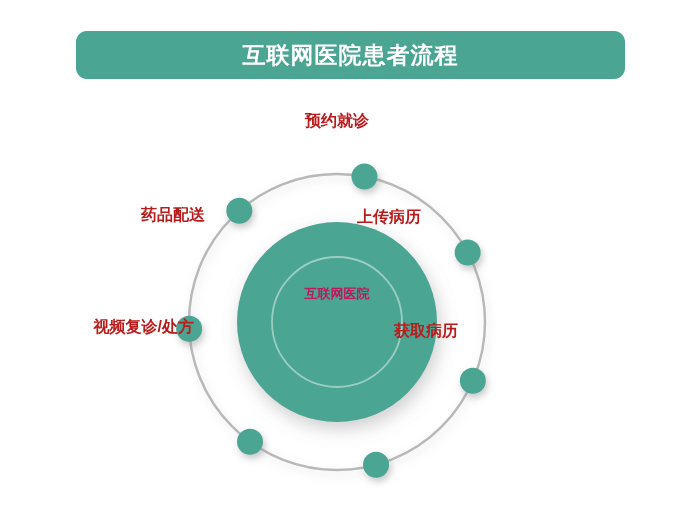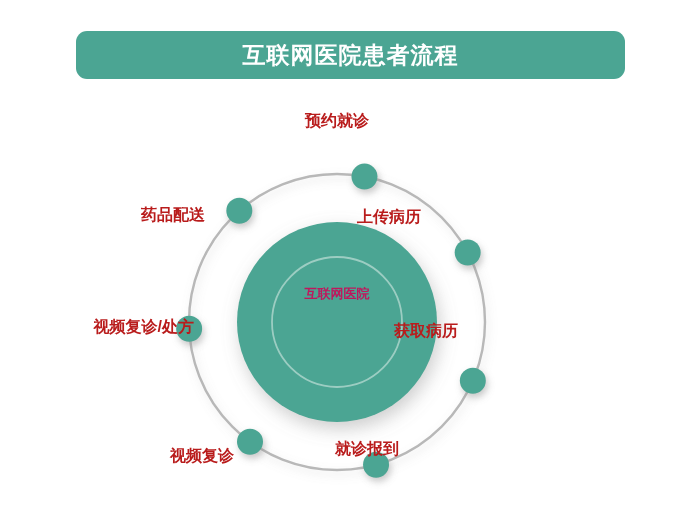--- a/index.html
+++ b/index.html
@@ -130,22 +130,20 @@
     <div id="hub-label">
       <div>互联网医院</div>
     </div>
 
     <div class="node-label lbl-center" style="left:257px; top:113px; width:160px;">预约就诊</div>
 
     <div class="node-label lbl-right" style="left:357px; top:209px; width:160px;font-family:Liberation Serif, serif;">上传病历</div>
 
     <div class="node-label lbl-right" style="left:394px; top:323px; width:170px;">获取病历</div>
 
-    <div class="node-label lbl-right" style="left:335px; top:441px; width:175px;">就诊报到</div>
 
-    <div class="node-label lbl-left" style="left:64px; top:448px; width:170px;">视频复诊</div>
 
     <div class="node-label lbl-left" style="left:14px; top:319px; width:180px;">视频复诊/处方</div>
 
     <div class="node-label lbl-left" style="left:40px; top:207px; width:165px;">药品配送</div>
 
   </div>
 </div>
 
 </body></html>

